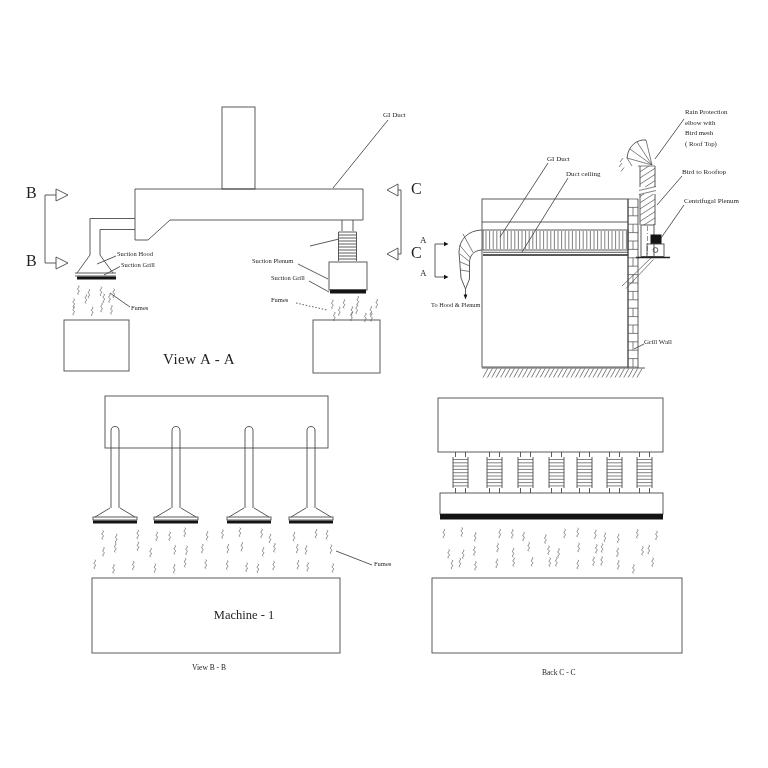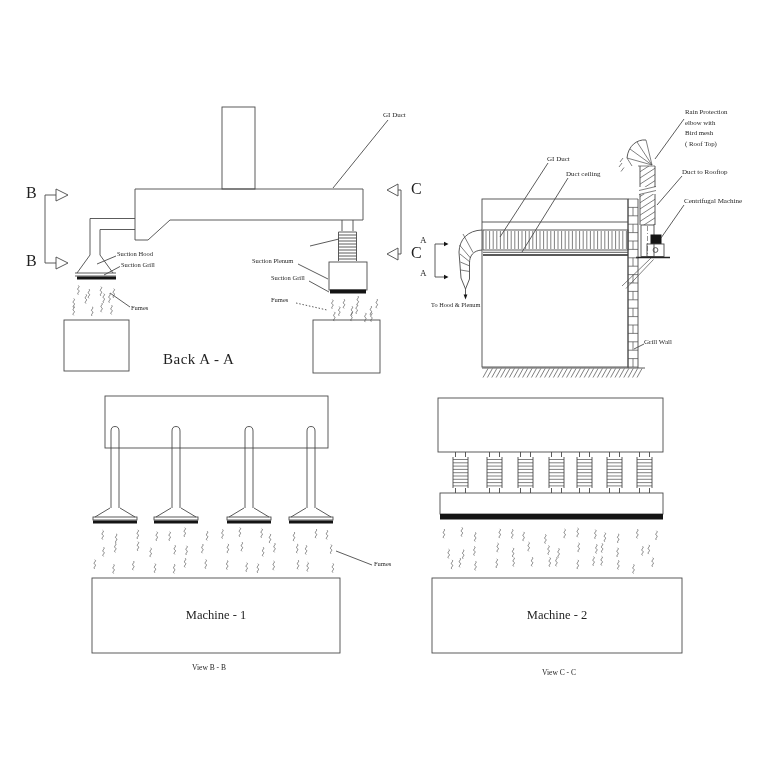--- a/index.html
+++ b/index.html
@@ -11,21 +11,21 @@
   .canvas svg .thick{stroke-width:1.5;stroke:#222;}
   .canvas svg .blk{fill:var(--black,#141414);stroke:none;}
   .canvas svg .wht{fill:#fff;}
   .canvas svg .dashdot{stroke-dasharray:5 2 1 2;stroke-width:.6;}
   .canvas svg .dotted{stroke-dasharray:1.5 1.8;}
   .lbl{position:absolute;font-size:7px;line-height:1.08;white-space:nowrap;color:var(--ink,#1f1f1f);}
   .fs65{font-size:6.5px;} .fs63{font-size:6.3px;} .fs68{font-size:6.8px;}
   .marker{font-size:16px;} .markerA{font-size:9px;}
   .cap{font-size:15px;letter-spacing:.5px;}
   .smallcap{font-size:7.5px;}
-  .machine{position:absolute;display:flex;align-items:center;justify-content:center;font-size:12.5px;}
+  .machine{position:absolute;display:flex;align-items:center;justify-content:center;font-size:12.5px;margin-left:28px;}
   .rain{line-height:10.5px;}
   .rain span{display:block;}
 </style>
 </head>
 <body>
 
 <div class="canvas">
 
 <svg width="768" height="768" viewBox="0 0 768 768">
   <defs>
@@ -489,37 +489,36 @@
 <span class="lbl fs65" style="left:117px;top:250px">Suction Hood</span>
 <span class="lbl fs65" style="left:121px;top:261px">Suction Grill</span>
 <span class="lbl fs65" style="left:252px;top:257px">Suction Plenum</span>
 <span class="lbl fs65" style="left:271px;top:274px">Suction Grill</span>
 <span class="lbl fs65" style="left:131px;top:304px">Fumes</span>
 <span class="lbl fs65" style="left:271px;top:296px">Fumes</span>
 <span class="lbl marker" style="left:26px;top:184px">B</span>
 <span class="lbl marker" style="left:26px;top:252px">B</span>
 <span class="lbl marker" style="left:411px;top:180px">C</span>
 <span class="lbl marker" style="left:411px;top:244px">C</span>
-<span class="lbl cap" style="left:163px;top:351px">Back A - A</span>
+<span class="lbl cap" style="left:163px;top:351px">View A - A</span>
 
 <span class="lbl" style="left:547px;top:156px">GI Duct</span>
 <span class="lbl" style="left:566px;top:171px">Duct ceiling</span>
 <div class="lbl rain fs68" style="left:685px;top:107px">
   <span>Rain Protection</span>
   <span>elbow with</span>
   <span>Bird mesh</span>
   <span>( Roof Top)</span>
 </div>
-<span class="lbl" style="left:682px;top:169px">Duct to Rooftop</span>
-<span class="lbl" style="left:684px;top:198px">Centrifugal Machine</span>
+<span class="lbl" style="left:682px;top:169px">Bird to Rooftop</span>
+<span class="lbl" style="left:684px;top:198px">Centrifugal Plenum</span>
 <span class="lbl" style="left:644px;top:339px">Grill Wall</span>
 <span class="lbl fs63" style="left:431px;top:302px">To Hood &amp; Plenum</span>
 <span class="lbl markerA" style="left:420px;top:236px">A</span>
 <span class="lbl markerA" style="left:420px;top:269px">A</span>
 
 <span class="lbl fs65" style="left:374px;top:560px">Fumes</span>
 <div class="machine" style="left:92px;top:578px;width:248px;height:75px">Machine - 1</div>
 <span class="lbl smallcap" style="left:192px;top:664px">View B - B</span>
 
-<div class="machine" style="left:432px;top:578px;width:250px;height:75px">Machine - 2</div>
-<span class="lbl smallcap" style="left:542px;top:669px">View C - C</span>
+<span class="lbl smallcap" style="left:542px;top:669px">Back C - C</span>
 
 </div>
 
 </body></html>

